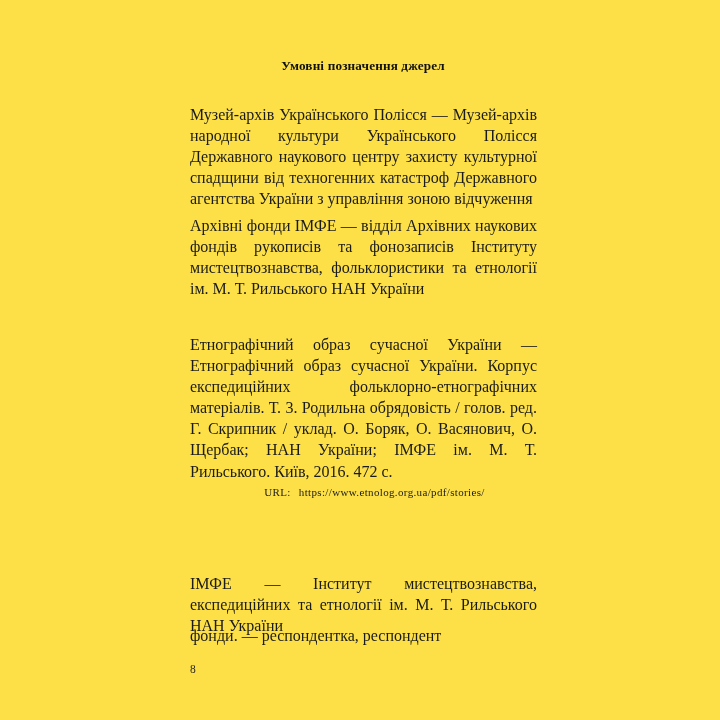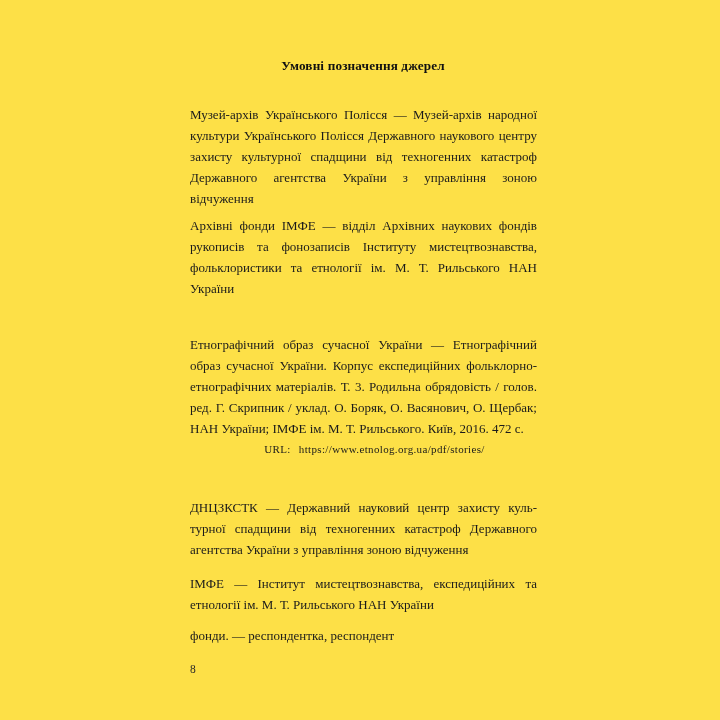--- a/index.html
+++ b/index.html
@@ -31,21 +31,21 @@
     margin: 0;
   }
 
   #heading-sources-wrap { position: absolute; left: 190px; top: 58px; width: 346px; }
   #heading-abbrev-wrap  { position: absolute; left: 190px; top: 466px; width: 346px; }
 
   
   .body-block { position: absolute; left: 190px; width: 347px; }
 
   .body-par {
-    font-size: 13px;
+    font-size: 16px;
     line-height: 21.1px;
     text-align: justify;
     text-justify: inter-word;
     margin: 0;
     color: #1b1b1b;
     hyphens: manual;
   }
 
   
   .url-line {
@@ -100,23 +100,20 @@
   <div class="body-block" id="par-arkhivni">
     <p class="body-par">Архівні фонди ІМФЕ — відділ Архівних наукових фондів рукописів та фонозаписів Інституту мистецтвознавства, фольклористики та етнології ім. М. Т. Рильського НАН України</p>
   </div>
 
   <div class="body-block" id="par-etnografichny">
     <p class="body-par">Етнографічний образ сучасної України — Етнографічний образ сучасної України. Корпус експедиційних фольклорно-етнографічних матеріалів. Т. 3. Родильна обрядовість / голов. ред. Г. Скрипник / уклад. О. Боряк, О. Васянович, О. Щербак; НАН України; ІМФЕ ім. М. Т. Рильського. Київ, 2016. 472 с.</p>
     <p class="url-line"><span>URL:</span> <span>https://www.etnolog.org.ua/pdf/stories/</span></p>
   </div>
 
 
-  <div class="body-block" id="par-dnczkstk">
-    <p class="body-par">ДНЦЗКСТК — Державний науковий центр захисту куль­турної спадщини від техногенних катастроф Державного агентства України з управління зоною відчуження</p>
-  </div>
 
   <div class="body-block" id="par-imfe">
     <p class="body-par">ІМФЕ — Інститут мистецтвознавства, експедиційних та етнології ім. М. Т. Рильського НАН України</p>
   </div>
 
   <div class="body-block" id="par-resp">
     <p class="body-par">фонди. — респондентка, респондент</p>
   </div>
 
   <div class="page-number">8</div>

